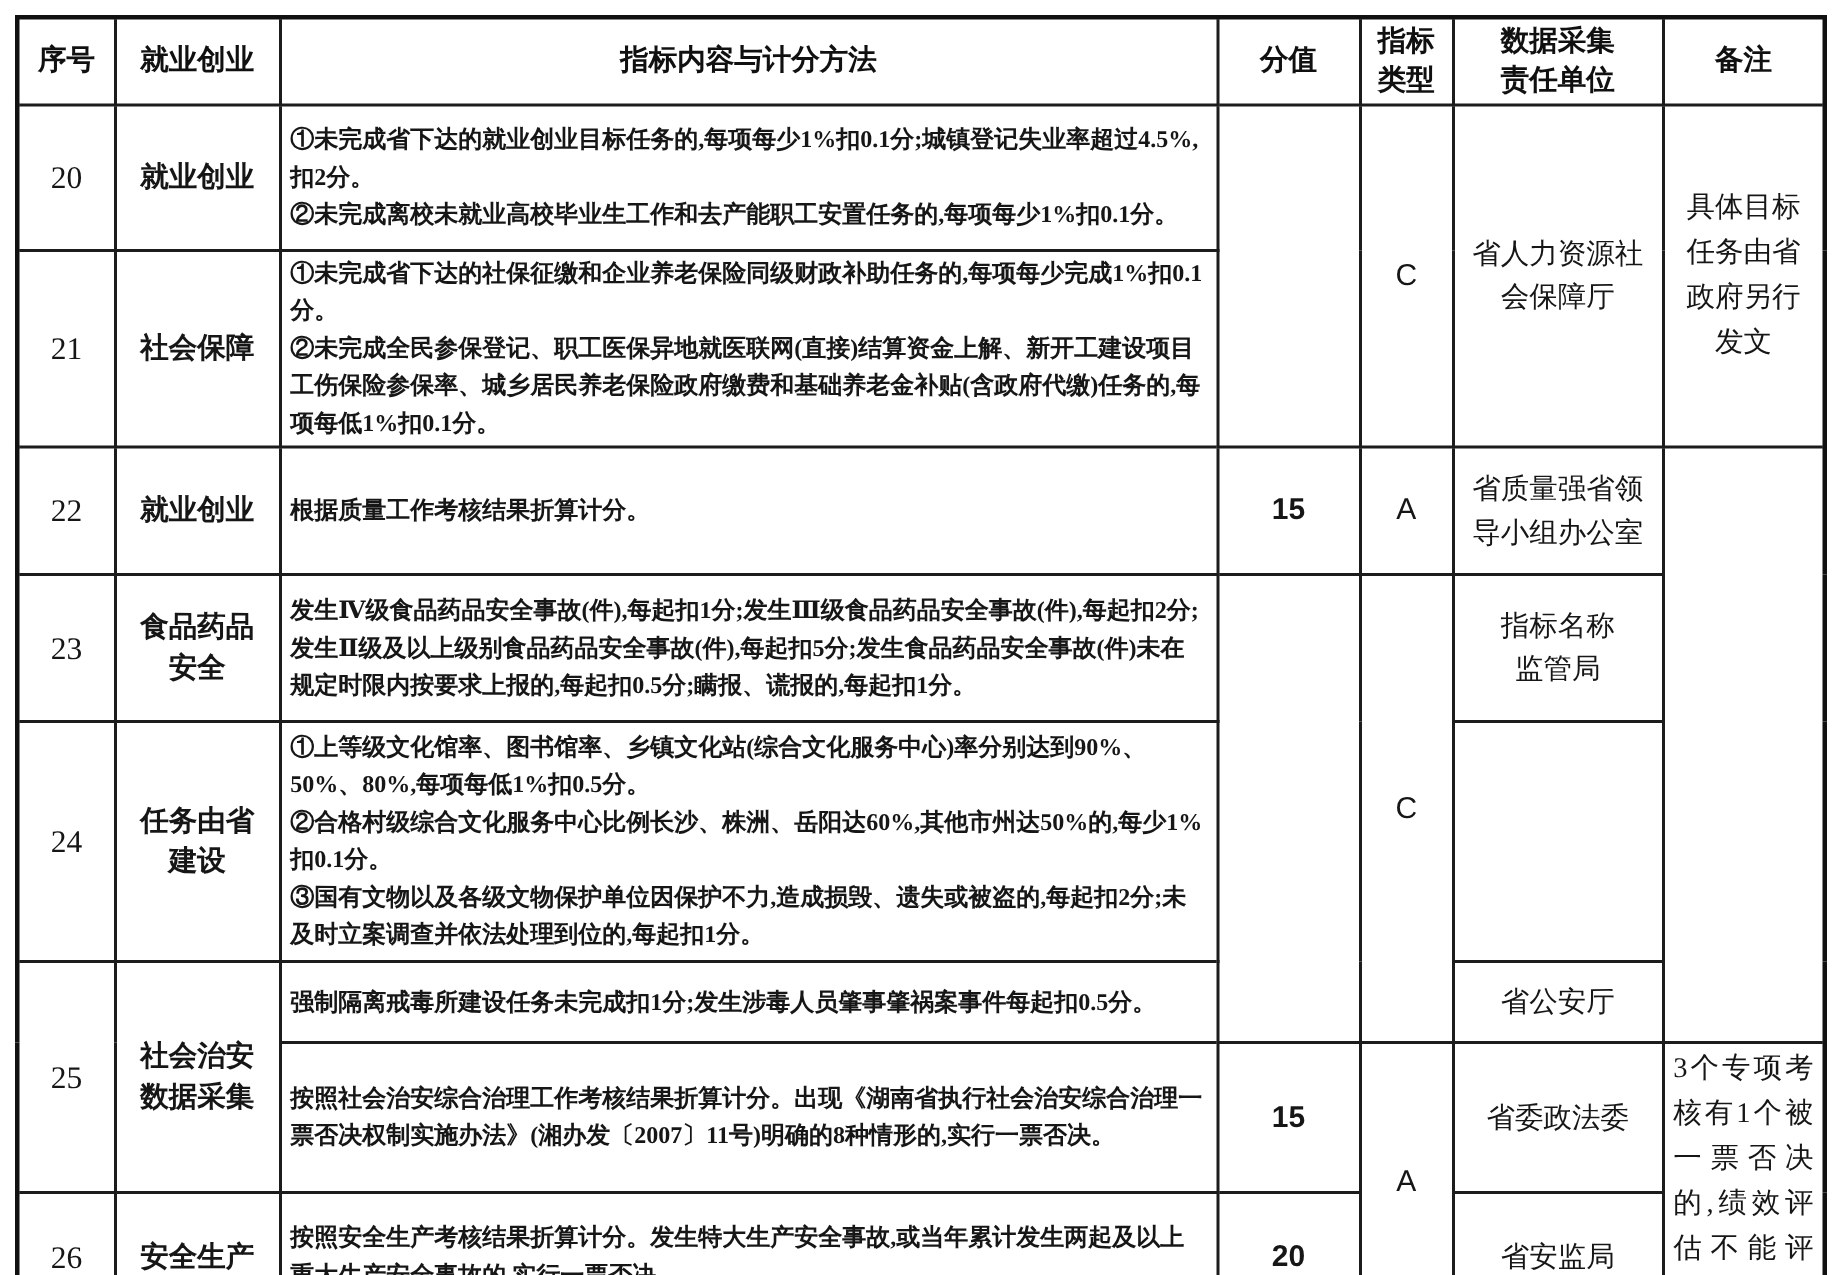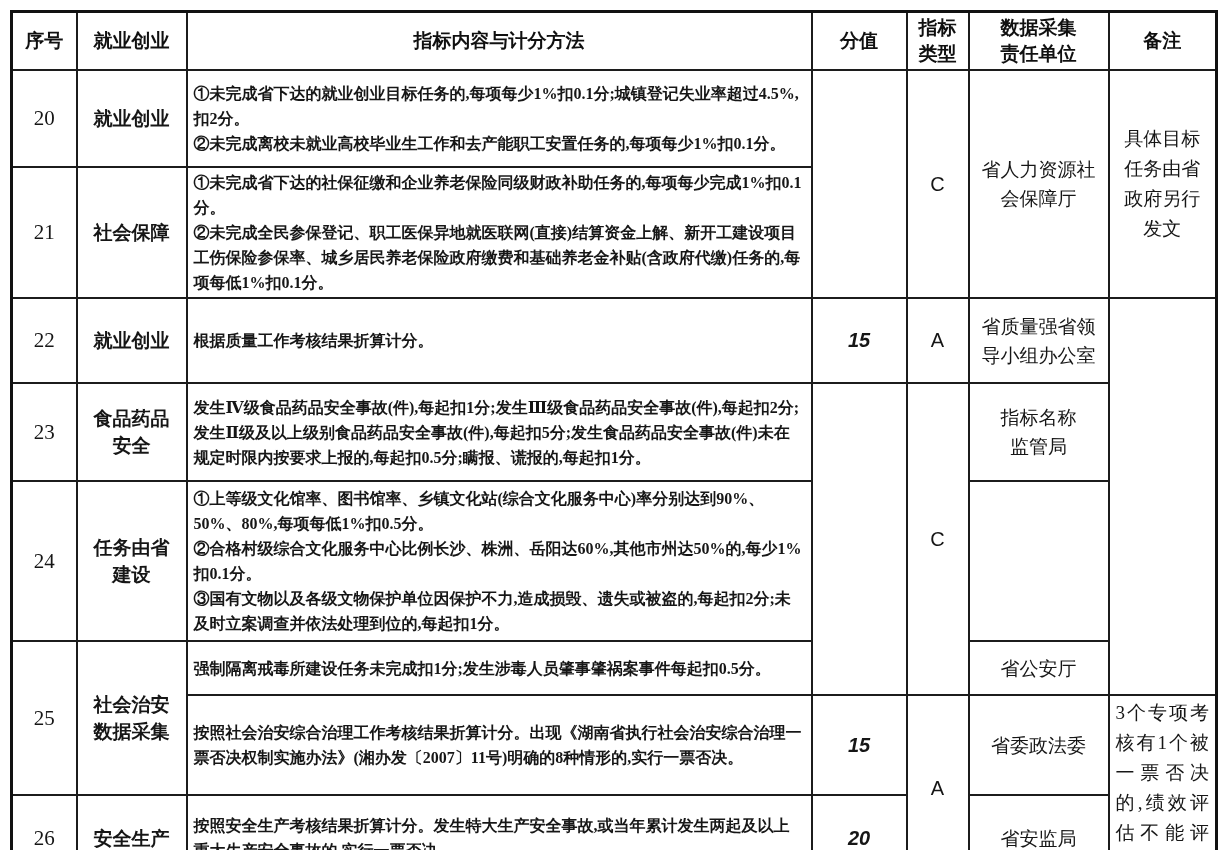--- a/index.html
+++ b/index.html
@@ -59,21 +59,20 @@
     line-height: 25px;
     padding: 2px 4px 2px 8px;
     white-space: pre-wrap;
     font-weight: bold;
   }
   td.score {
     text-align: center;
     font-family: "Liberation Sans", "DejaVu Sans", sans-serif;
     font-weight: 700;
     font-size: 20px;
-    font-style: italic;
   }
   td.type {
     text-align: center;
     font-family: "Liberation Sans", "DejaVu Sans", sans-serif;
     font-weight: 500;
     font-size: 20px;
   }
   td.unit {
     text-align: center;
     font-size: 19px;

